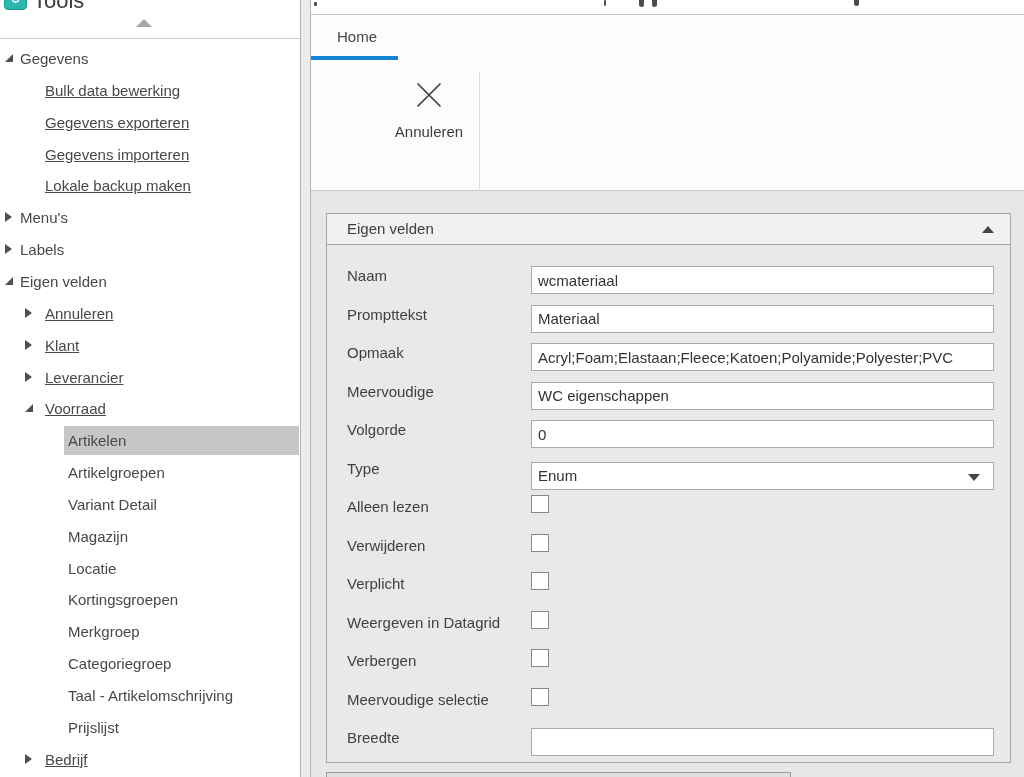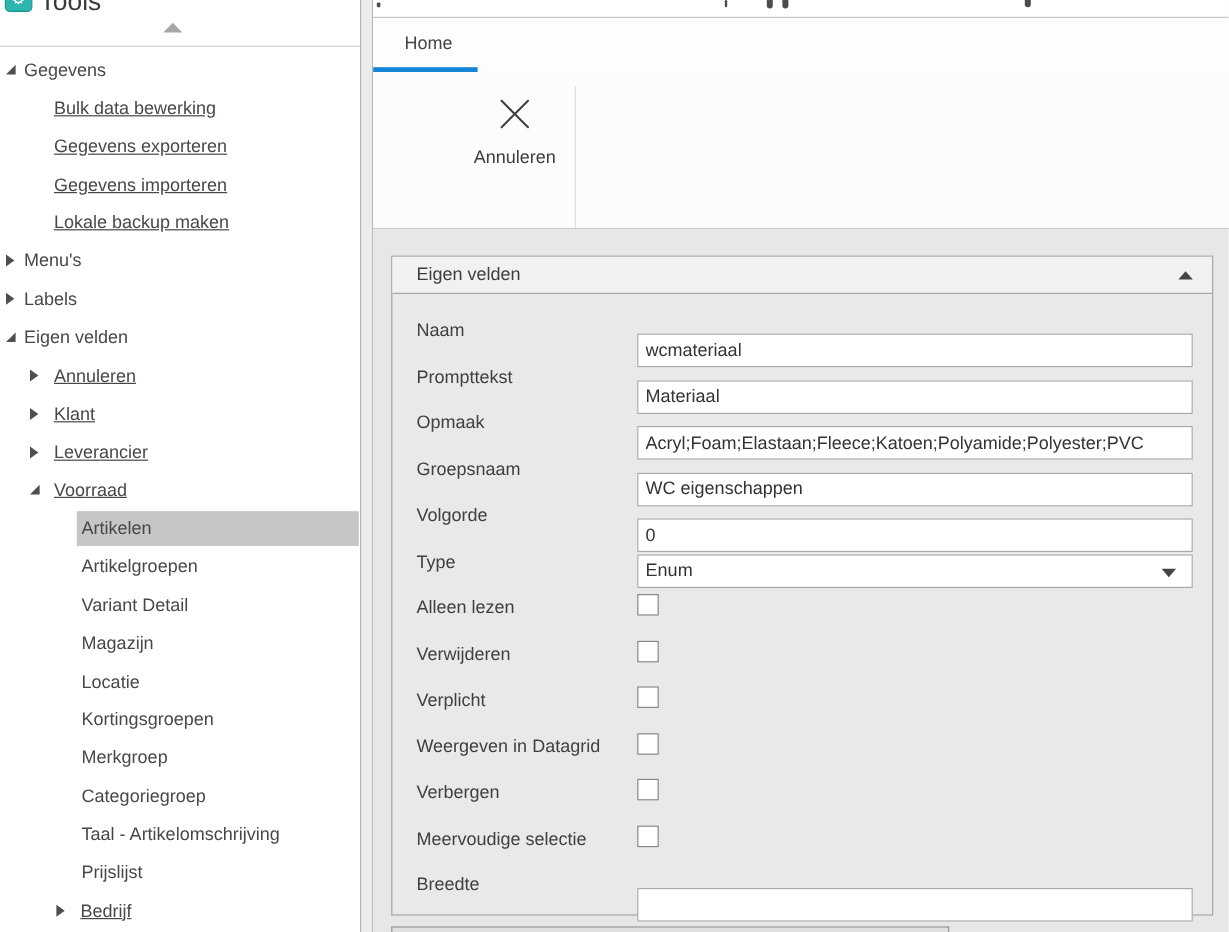--- a/index.html
+++ b/index.html
@@ -52,21 +52,21 @@
   
   #groupbox{position:absolute;left:15px;top:22px;width:685px;height:550px;
       border:1px solid #a6a6a6;box-sizing:border-box;background:#e9e9e9;}
   #group-header{position:absolute;left:0;top:0;width:683px;height:30px;background:#f1f1f1;
       border-bottom:1px solid #a6a6a6;cursor:default;}
   #group-title{position:absolute;left:20px;top:0;font-size:15px;line-height:30px;color:#3d3d3d;}
   #group-collapse{position:absolute;right:16px;top:12px;width:0;height:0;
       border-left:6px solid transparent;border-right:6px solid transparent;border-bottom:7px solid #444;}
   .frow{position:absolute;left:0;width:683px;height:30px;}
   .flabel{position:absolute;left:20px;top:0;font-size:15px;line-height:28px;color:#3f3f3f;white-space:nowrap;}
-  .ftext{position:absolute;left:204px;top:16px;width:463px;height:28px;box-sizing:border-box;
+  .ftext{position:absolute;left:204px;top:4px;width:463px;height:28px;box-sizing:border-box;
       border:1px solid #ababab;background:#fff;font-family:inherit;font-size:15px;color:#333;
       padding:0 6px;outline:none;}
   .fdrop{position:absolute;left:204px;top:7px;width:463px;height:28px;box-sizing:border-box;
       border:1px solid #ababab;background:#fff;font-size:15px;color:#333;line-height:26px;
       padding-left:6px;cursor:default;}
   .fdrop .caret{position:absolute;right:13px;top:11px;width:0;height:0;
       border-left:6px solid transparent;border-right:6px solid transparent;border-top:7px solid #444;}
   .fcheck{position:absolute;left:204px;top:2px;width:18px;height:18px;appearance:none;-webkit-appearance:none;
       border:1px solid #878787;background:#fff;margin:0;outline:none;}
   #next-group{position:absolute;left:15px;top:581px;width:465px;height:8px;background:#e0e0e0;
@@ -146,21 +146,21 @@
         </div>
         <div class="tree-row lvl3" style="top: 649.15px;">
           <span class="lbl">Categoriegroep</span>
         </div>
         <div class="tree-row lvl3" style="top: 681px;">
           <span class="lbl">Taal - Artikelomschrijving</span>
         </div>
         <div class="tree-row lvl3" style="top: 712.85px;">
           <span class="lbl">Prijslijst</span>
         </div>
-        <div class="tree-row lvl2" style="top: 744.7px; margin-left: 22px;">
+        <div class="tree-row lvl2" style="top: 744.7px;">
           <span class="glyph collapsed"></span>
           <span class="lbl">Bedrijf</span>
         </div>
       </div>
     <div id="sidebar-header">
       <div id="tools-icon" style="background: rgb(46, 182, 174);">⚙</div>
       <div id="sidebar-title">Tools</div>
     </div>
     <div id="tree-scroll-up"></div>
     <div id="tree-top-line"></div>
@@ -208,21 +208,21 @@
             </div>
             <div class="frow" style="top: 86.5px;">
               <div class="flabel">Prompttekst</div>
               <input type="text" class="ftext" value="Materiaal" style="">
             </div>
             <div class="frow" style="top: 125px;">
               <div class="flabel">Opmaak</div>
               <input type="text" class="ftext" value="Acryl;Foam;Elastaan;Fleece;Katoen;Polyamide;Polyester;PVC" style="">
             </div>
             <div class="frow" style="top: 163.5px;">
-              <div class="flabel">Groepsnaam</div>
+              <div class="flabel">Meervoudige</div>
               <input type="text" class="ftext" value="WC eigenschappen" style="">
             </div>
             <div class="frow" style="top: 202px;">
               <div class="flabel">Volgorde</div>
               <input type="text" class="ftext" value="0" style="">
             </div>
             <div class="frow" style="top: 240.5px;">
               <div class="flabel">Type</div>
               <div class="fdrop"><span>Enum</span><span class="caret"></span></div>
             </div>

